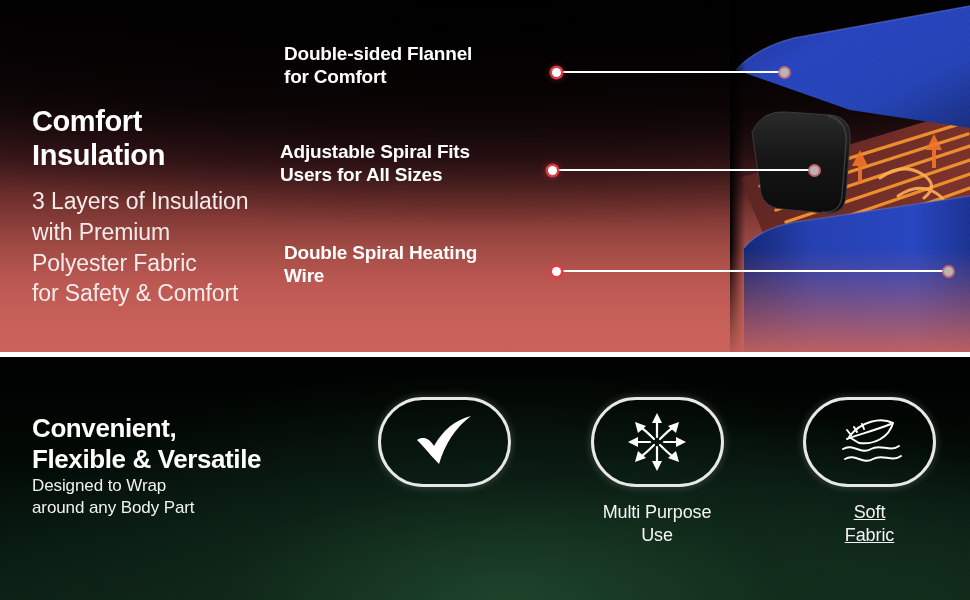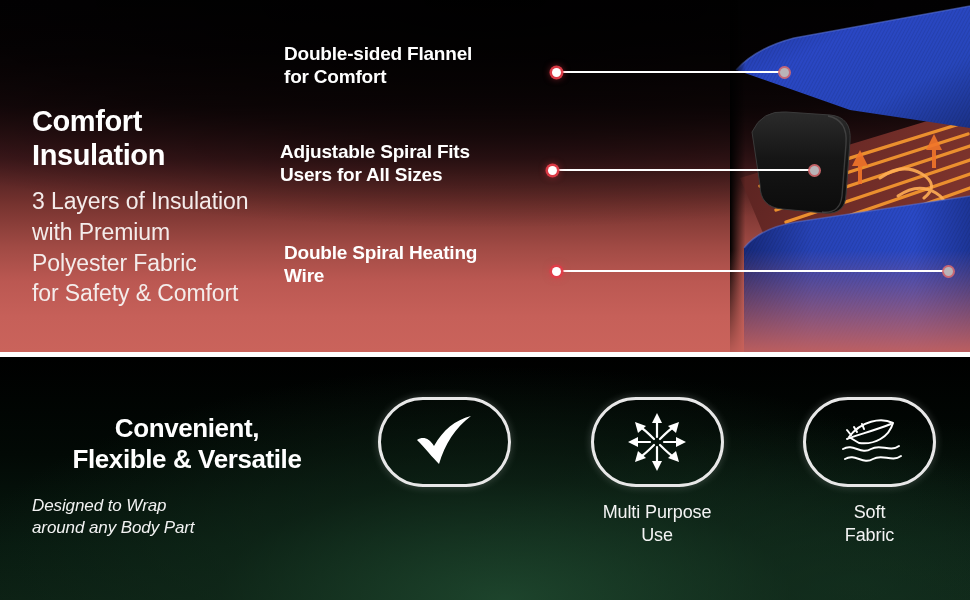--- a/index.html
+++ b/index.html
@@ -140,26 +140,25 @@
     width:310px;
   }
   .bottom-headline {
     font-size:26px;
     font-weight:bold;
     line-height:1.2;
     color:#ffffff;
     letter-spacing:-0.4px;
   }
   .bottom-subcopy {
-    margin-top:20px;
+    margin-top:0;
     font-size:17px;
     line-height:1.3;
     color:#f2f2f2;
     letter-spacing:-0.1px;
-    font-style:italic;
   }
 
   
   .features {
     position:absolute;
     left:352px; top:40px;
     width:610px;
     display:flex;
     justify-content:space-between;
   }
@@ -300,21 +299,21 @@
       <div class="dot-end" style="left:388px;"></div>
     </div>
 
   </div>
 
   <div class="divider"></div>
 
   <div class="panel-bottom">
 
     <div class="bottom-headline-block">
-      <div class="bottom-headline" style="white-space:pre-line;text-align:center;">Convenient,
+      <div class="bottom-headline" style="white-space:pre-line;">Convenient,
 Flexible &amp; Versatile</div>
       <div class="bottom-subcopy" style="white-space:pre-line;">Designed to Wrap
 around any Body Part</div>
     </div>
 
     <div class="features">
 
       <div class="feature">
         <div class="feature-badge">
           <svg width="64" height="56" viewBox="0 0 64 56" xmlns="http://www.w3.org/2000/svg">
@@ -365,20 +364,20 @@
 
               <path d="M18,22 L14,17"></path>
               <path d="M24,19 L21,14"></path>
               <path d="M31,16 L29,11"></path>
 
               <path d="M10,36 C20,30 28,42 38,36 C48,30 56,40 66,33"></path>
               <path d="M12,46 C22,40 30,52 40,46 C50,40 58,50 68,43"></path>
             </g>
           </svg>
         </div>
-        <div class="feature-caption" style="white-space:pre-line;">Soft
+        <div class="feature-caption" style="white-space:pre-line;text-decoration:underline;">Soft
 Fabric</div>
       </div>
 
     </div>
   </div>
 
 </div>
 
 </body></html>

